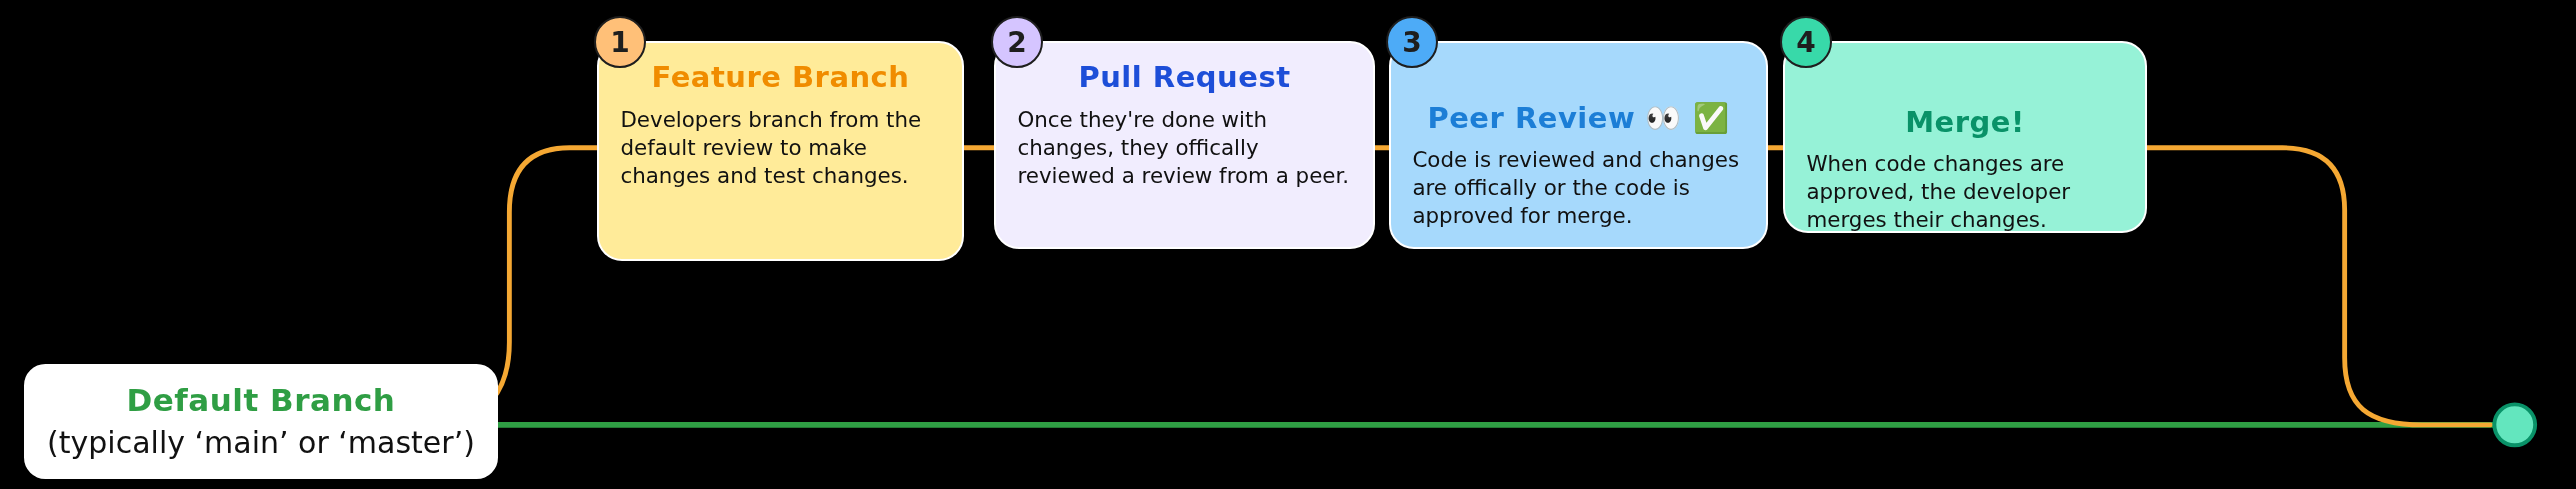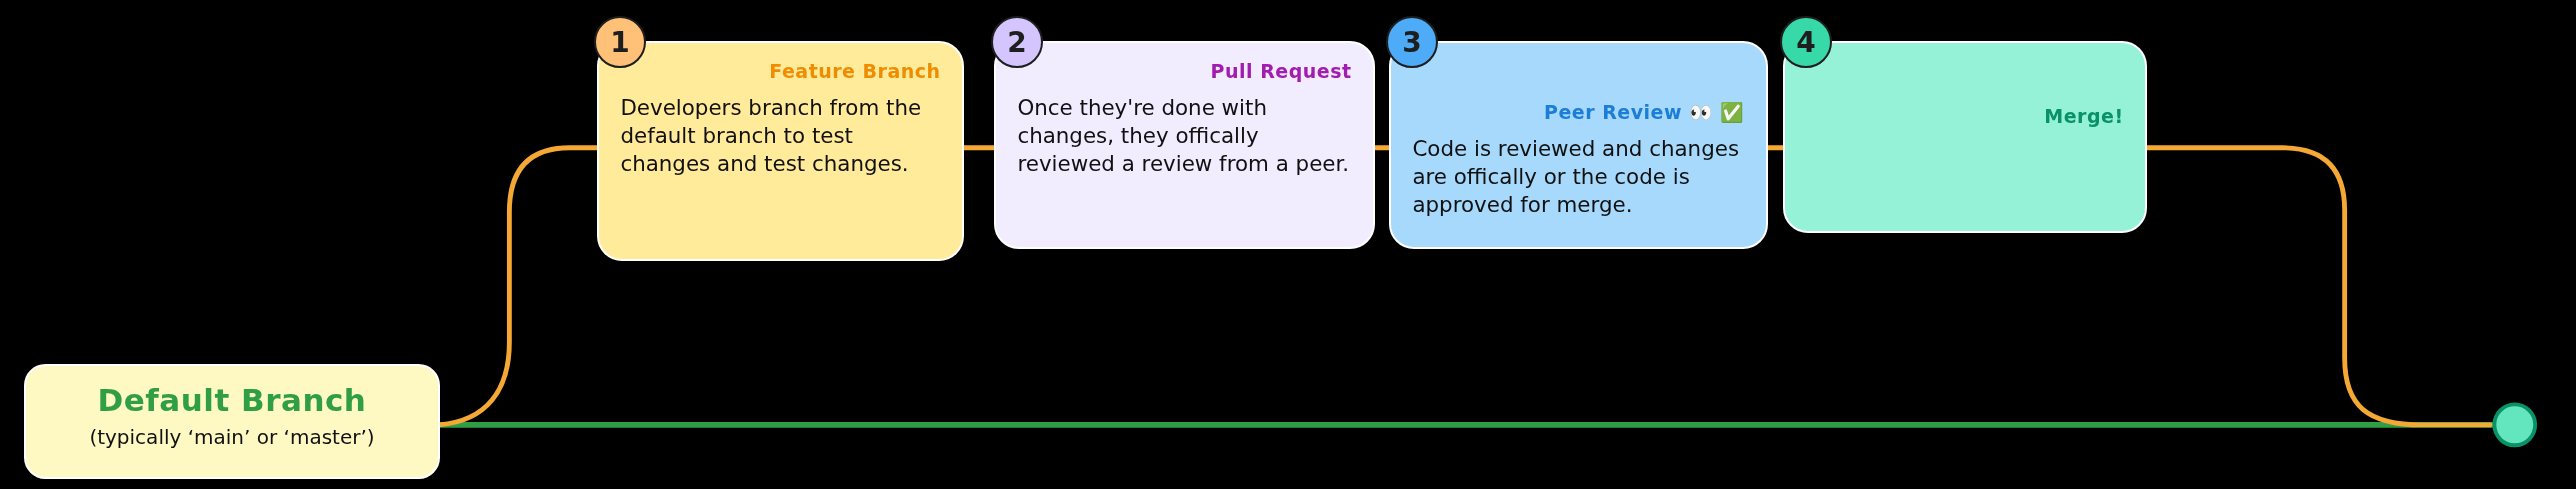--- a/index.html
+++ b/index.html
@@ -13,66 +13,66 @@
   .lines-svg { position:absolute; left:0; top:0; }
 
   .step {
     position:absolute; top:41px;
     box-sizing:border-box;
     border:2.9px solid #ffffff;
     border-radius:25px;
     padding:13.6px 21.4px;
   }
   .step-title {
-    text-align:right;
-    font-size:19px;
+    text-align:center;
+    font-size:29px;
     font-weight:bold;
     margin:3.9px 0 11.7px;
     letter-spacing:0.5px;
   }
   .step-body {
     font-size:21.4px;
     line-height:1.3;
     color:#111111;
   }
   #step1 { left:597px;  width:367px; height:220px; background:#ffeb99; }
   #step2 { left:994px; width:381px; height:208px; background:#f1edfe; }
   #step3 { left:1389px; width:379px; height:208px; background:#a6d9fc; }
   #step4 { left:1783px; width:364px; height:192px; background:#96f2d7; }
   #step1 .step-title { color:#f08c00; }
-  #step2 .step-title { color:#a21caf; }
+  #step2 .step-title { color:#1d4ed8; }
   #step3 .step-title { color:#1c7ed6;margin-top:44px; }
   #step4 .step-title { color:#099268;margin-top:48px; }
 
   .badge {
     position:absolute; top:-27px; left:-4.9px;
     width:52px; height:52px;
     box-sizing:border-box;
     border-radius:50%;
     border:2.9px solid #1e1e1e;
     display:flex; align-items:center; justify-content:center;
     font-size:28px; font-weight:bold; color:#1e1e1e;
   }
   #step1 .badge { background:#ffc078; }
   #step2 .badge { background:#d5c5ff; }
   #step3 .badge { background:#4dabf7; }
   #step4 .badge { background:#38d9a9; }
 
   .default-branch {
     position:absolute; left:24px; top:364px;
-    width:416px; height:115px;
+    width:474px; height:115px;
     box-sizing:border-box;
-    background:#fef9c3;
+    background:#ffffff;
     border:2.9px solid #ffffff;
     border-radius:21.4px;
     text-align:center;
     padding-top:15.6px;
   }
   .db-title   { color:#2f9e44; font-size:31px; font-weight:bold; letter-spacing:0.5px; }
-  .db-subtitle{ color:#111111; font-size:20px; margin-top:7.8px; }
+  .db-subtitle{ color:#111111; font-size:30px; margin-top:7.8px; }
 </style>
 </head>
 <body>
 
 <div class="canvas">
 
   <svg class="lines-svg" width="2576" height="490" viewBox="0 0 2650 504">
 
     <path d="M 320 437 L 2586 437" stroke="#2f9e44" stroke-width="6" fill="none" stroke-linecap="round"></path>
 
@@ -86,34 +86,35 @@
   </svg>
 
   <div class="default-branch">
     <div class="db-title">Default Branch</div>
     <div class="db-subtitle">(typically ‘main’ or ‘master’)</div>
   </div>
 
   <div class="step" id="step1">
     <div class="badge">1</div>
     <div class="step-title">Feature Branch</div>
-    <div class="step-body">Developers branch from the default branch to test changes and test changes.</div>
+    <div class="step-body">Developers branch from the default review to make changes and test changes.</div>
   </div>
 
   <div class="step" id="step2">
     <div class="badge">2</div>
     <div class="step-title">Pull Request</div>
     <div class="step-body">Once they're done with changes, they offically reviewed a review from a peer.</div>
   </div>
 
   <div class="step" id="step3">
     <div class="badge">3</div>
     <div class="step-title">Peer Review 👀 ✅</div>
     <div class="step-body">Code is reviewed and changes are offically or the code is approved for merge.</div>
   </div>
 
   <div class="step" id="step4">
     <div class="badge">4</div>
     <div class="step-title">Merge!</div>
+    <div class="step-body">When code changes are approved, the developer merges their changes.</div>
   </div>
 
 </div>
 
 
 </body></html>

